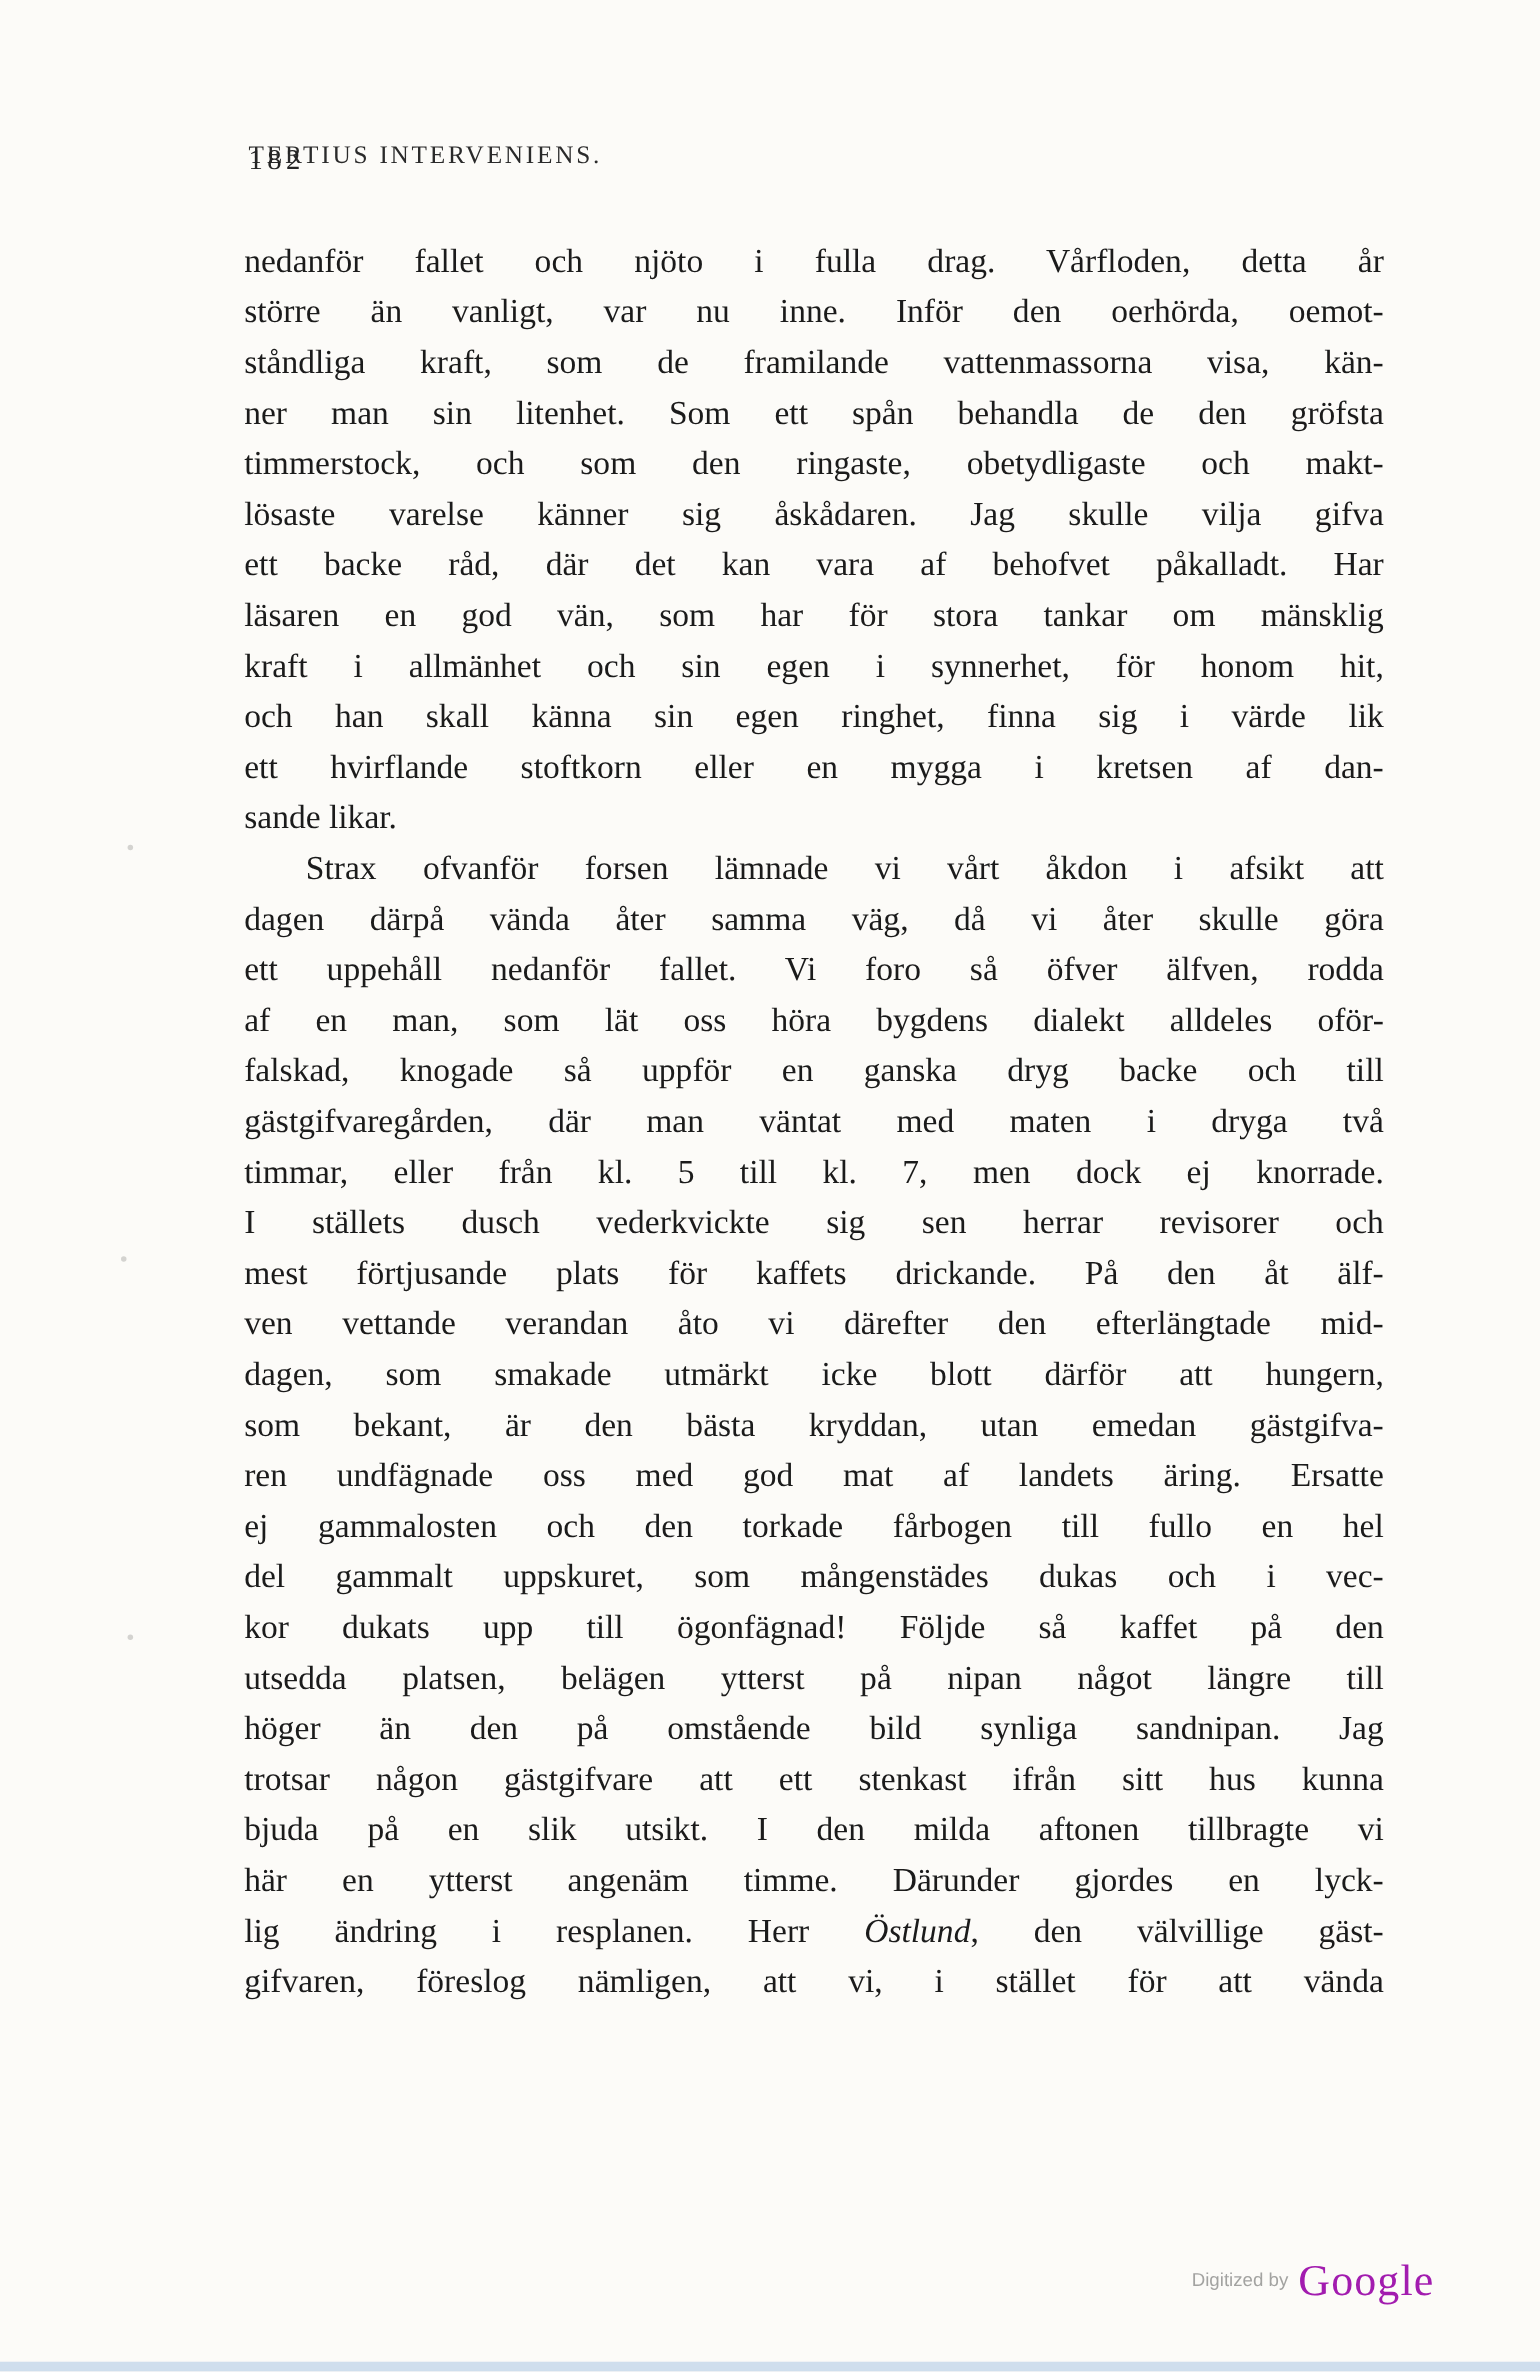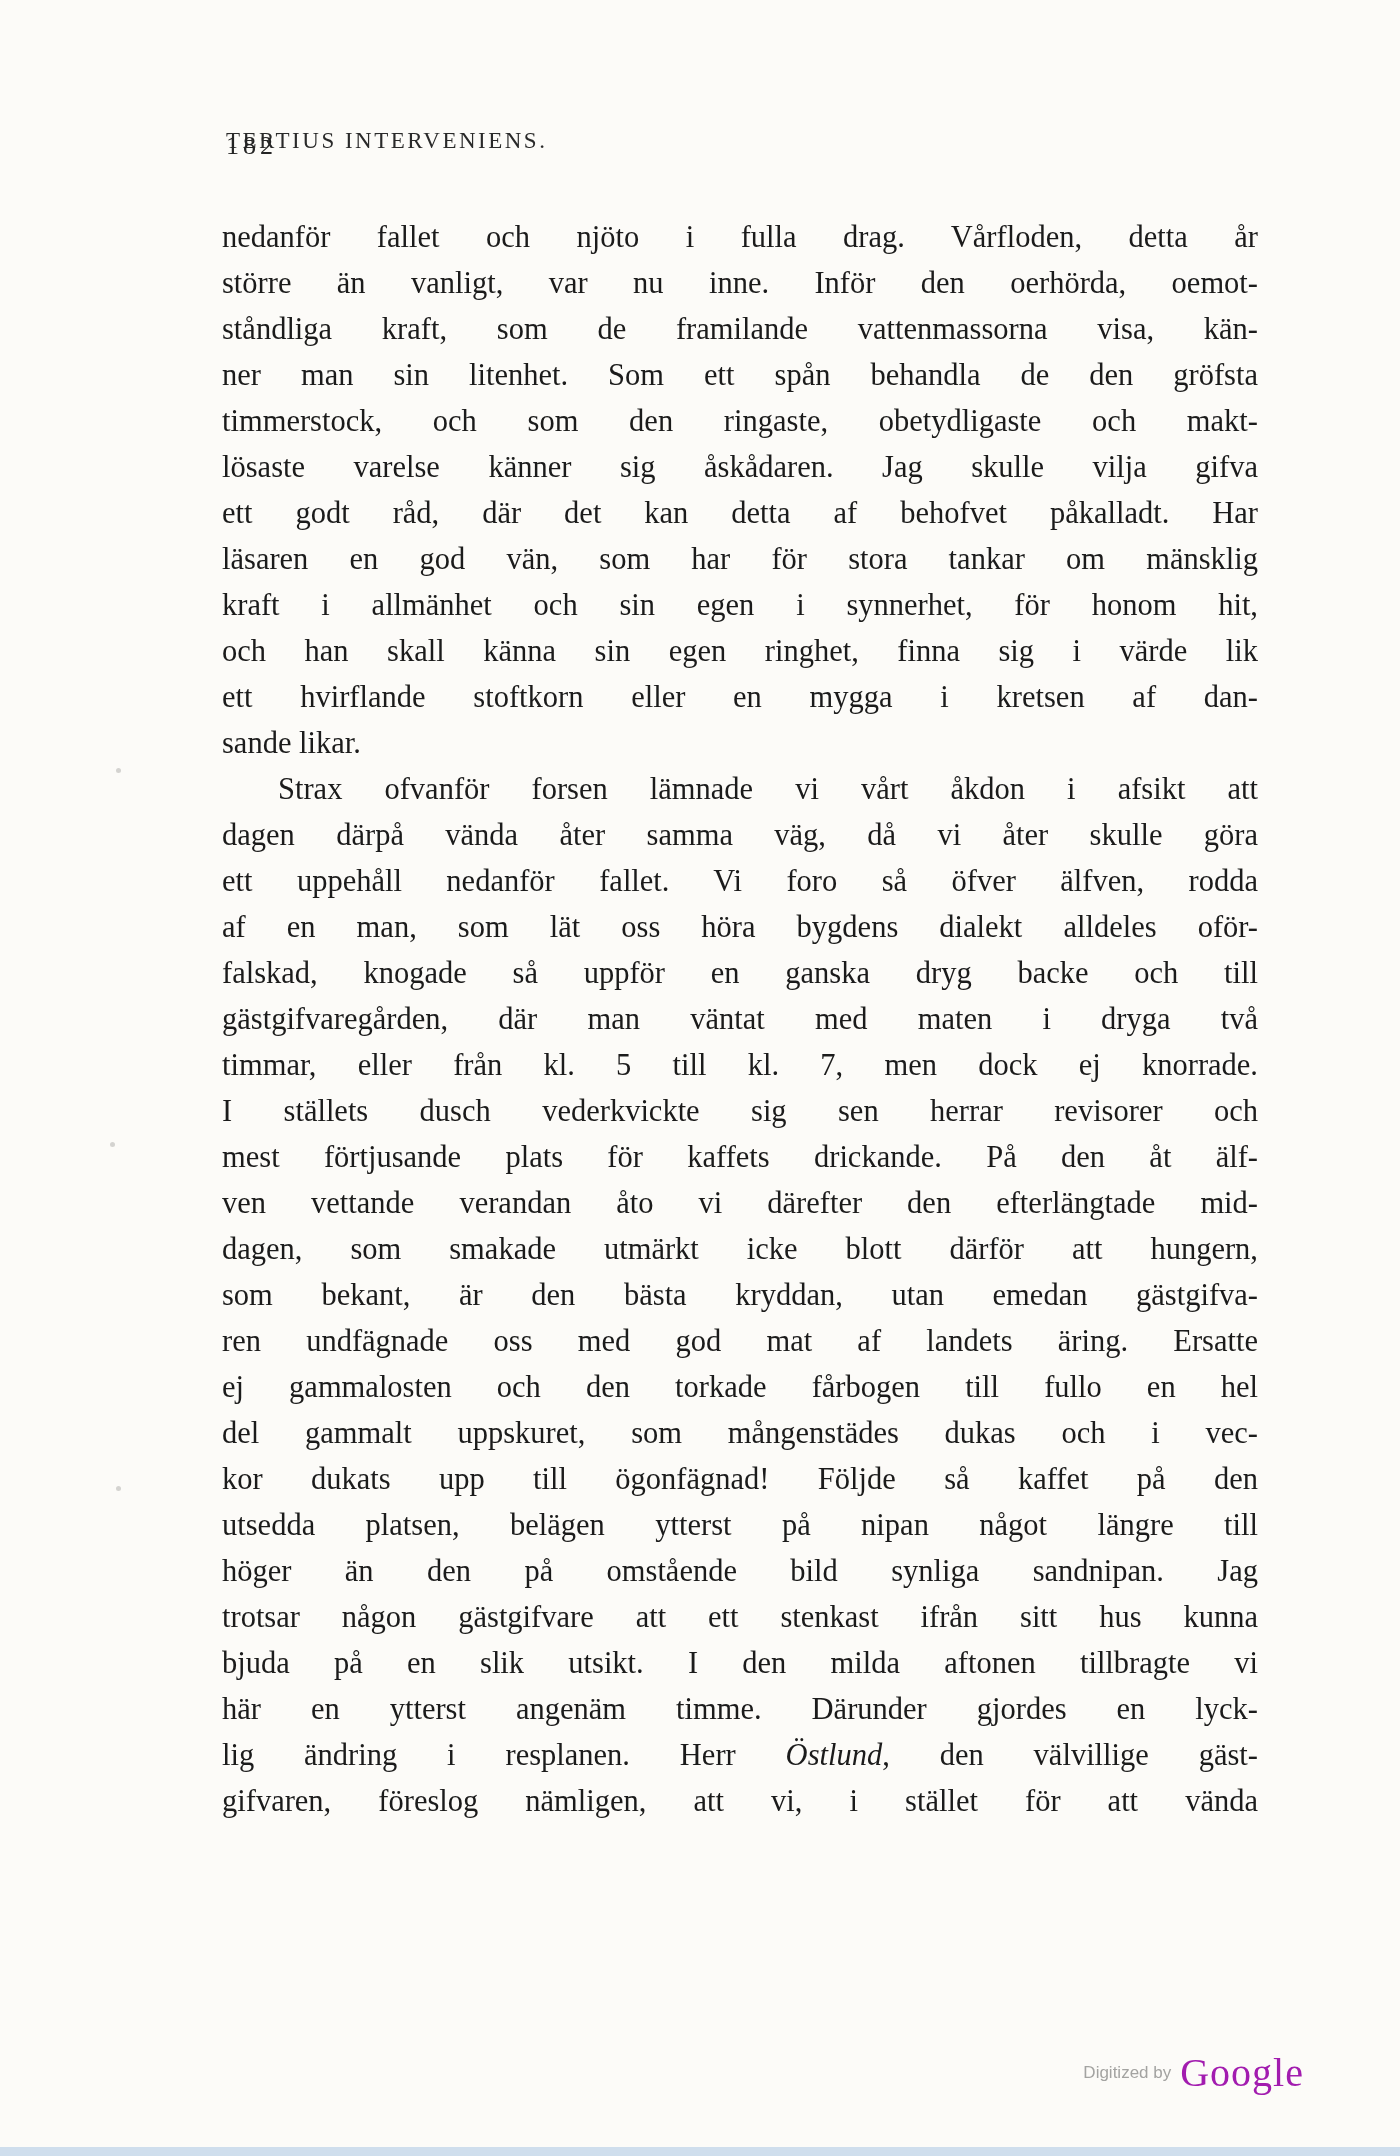--- a/index.html
+++ b/index.html
@@ -108,21 +108,21 @@
     <span class="running-title">TERTIUS INTERVENIENS.</span>
   </div>
 
   <div class="text-block">
       <div class="line">nedanför fallet och njöto i fulla drag. Vårfloden, detta år</div>
       <div class="line">större än vanligt, var nu inne. Inför den oerhörda, oemot-</div>
       <div class="line">ståndliga kraft, som de framilande vattenmassorna visa, kän-</div>
       <div class="line">ner man sin litenhet. Som ett spån behandla de den gröfsta</div>
       <div class="line">timmerstock, och som den ringaste, obetydligaste och makt-</div>
       <div class="line">lösaste varelse känner sig åskådaren. Jag skulle vilja gifva</div>
-      <div class="line">ett godt råd, där det kan detta af behofvet påkalladt. Har</div>
+      <div class="line">ett backe råd, där det kan vara af behofvet påkalladt. Har</div>
       <div class="line">läsaren en god vän, som har för stora tankar om mänsklig</div>
       <div class="line">kraft i allmänhet och sin egen i synnerhet, för honom hit,</div>
       <div class="line">och han skall känna sin egen ringhet, finna sig i värde lik</div>
       <div class="line">ett hvirflande stoftkorn eller en mygga i kretsen af dan-</div>
       <div class="line par-end">sande likar.</div>
       <div class="line indent">Strax ofvanför forsen lämnade vi vårt åkdon i afsikt att</div>
       <div class="line">dagen därpå vända åter samma väg, då vi åter skulle göra</div>
       <div class="line">ett uppehåll nedanför fallet. Vi foro så öfver älfven, rodda</div>
       <div class="line">af en man, som lät oss höra bygdens dialekt alldeles oför-</div>
       <div class="line">falskad, knogade så uppför en ganska dryg backe och till</div>

